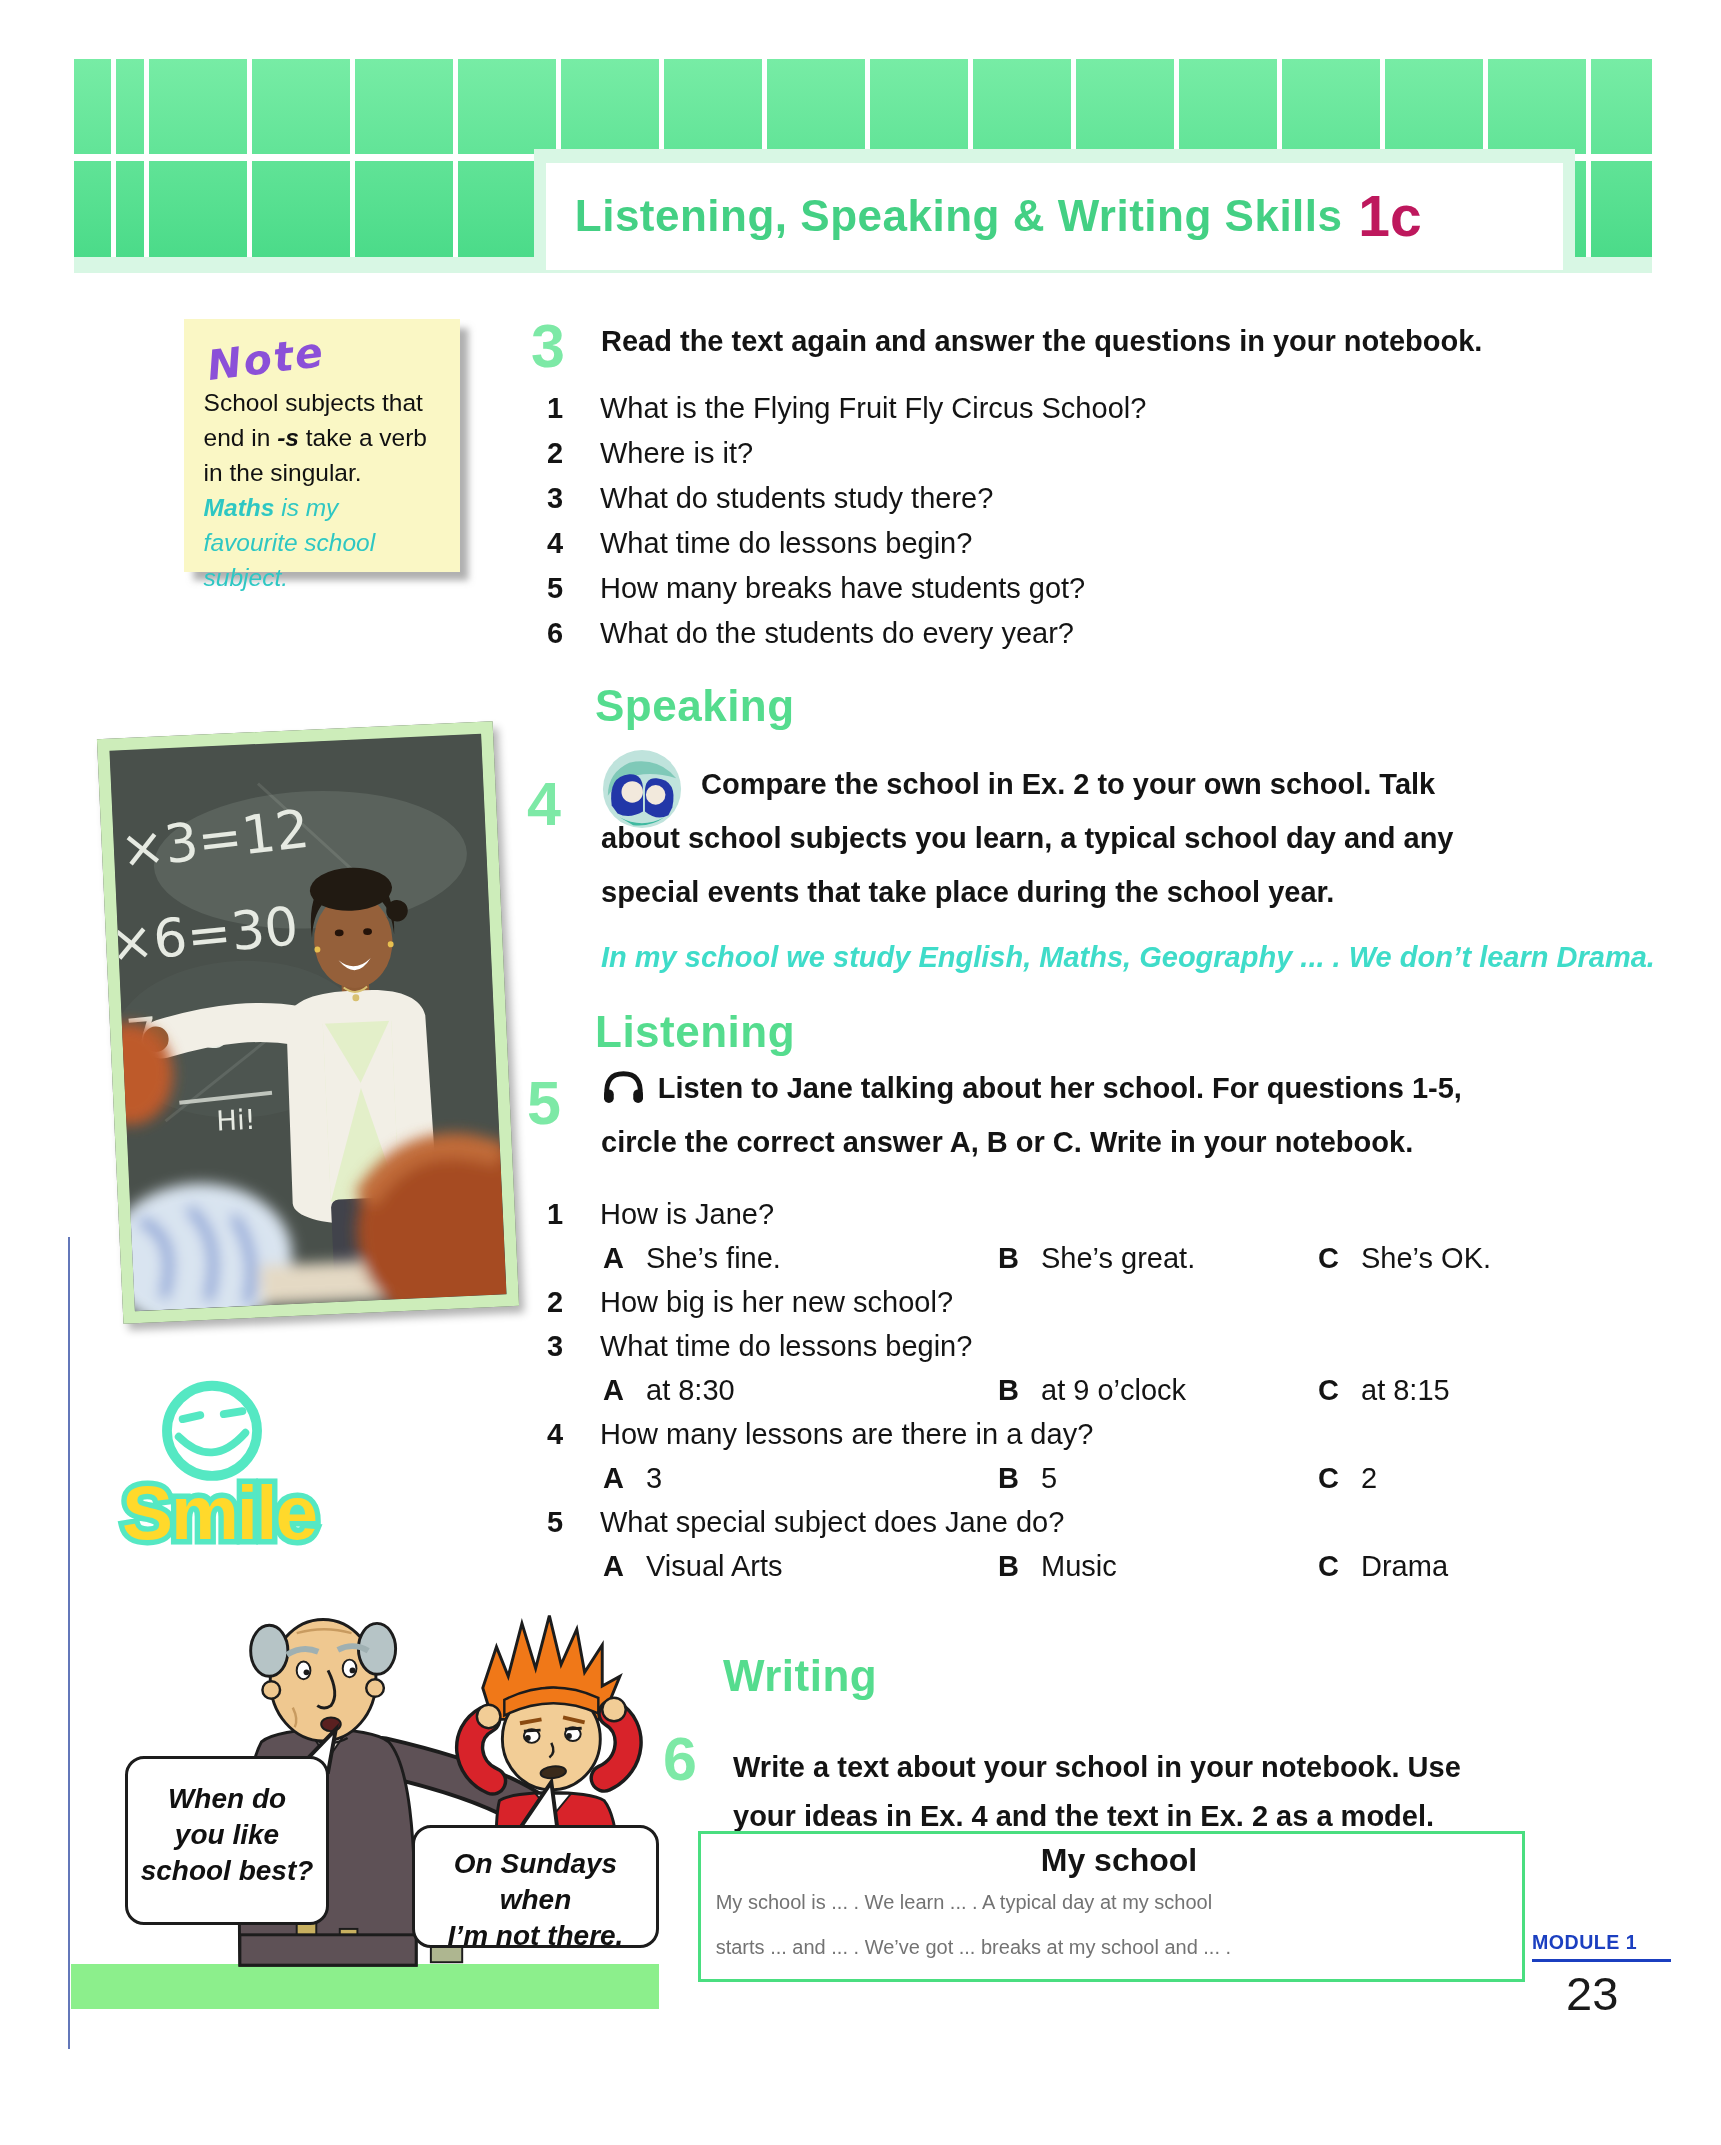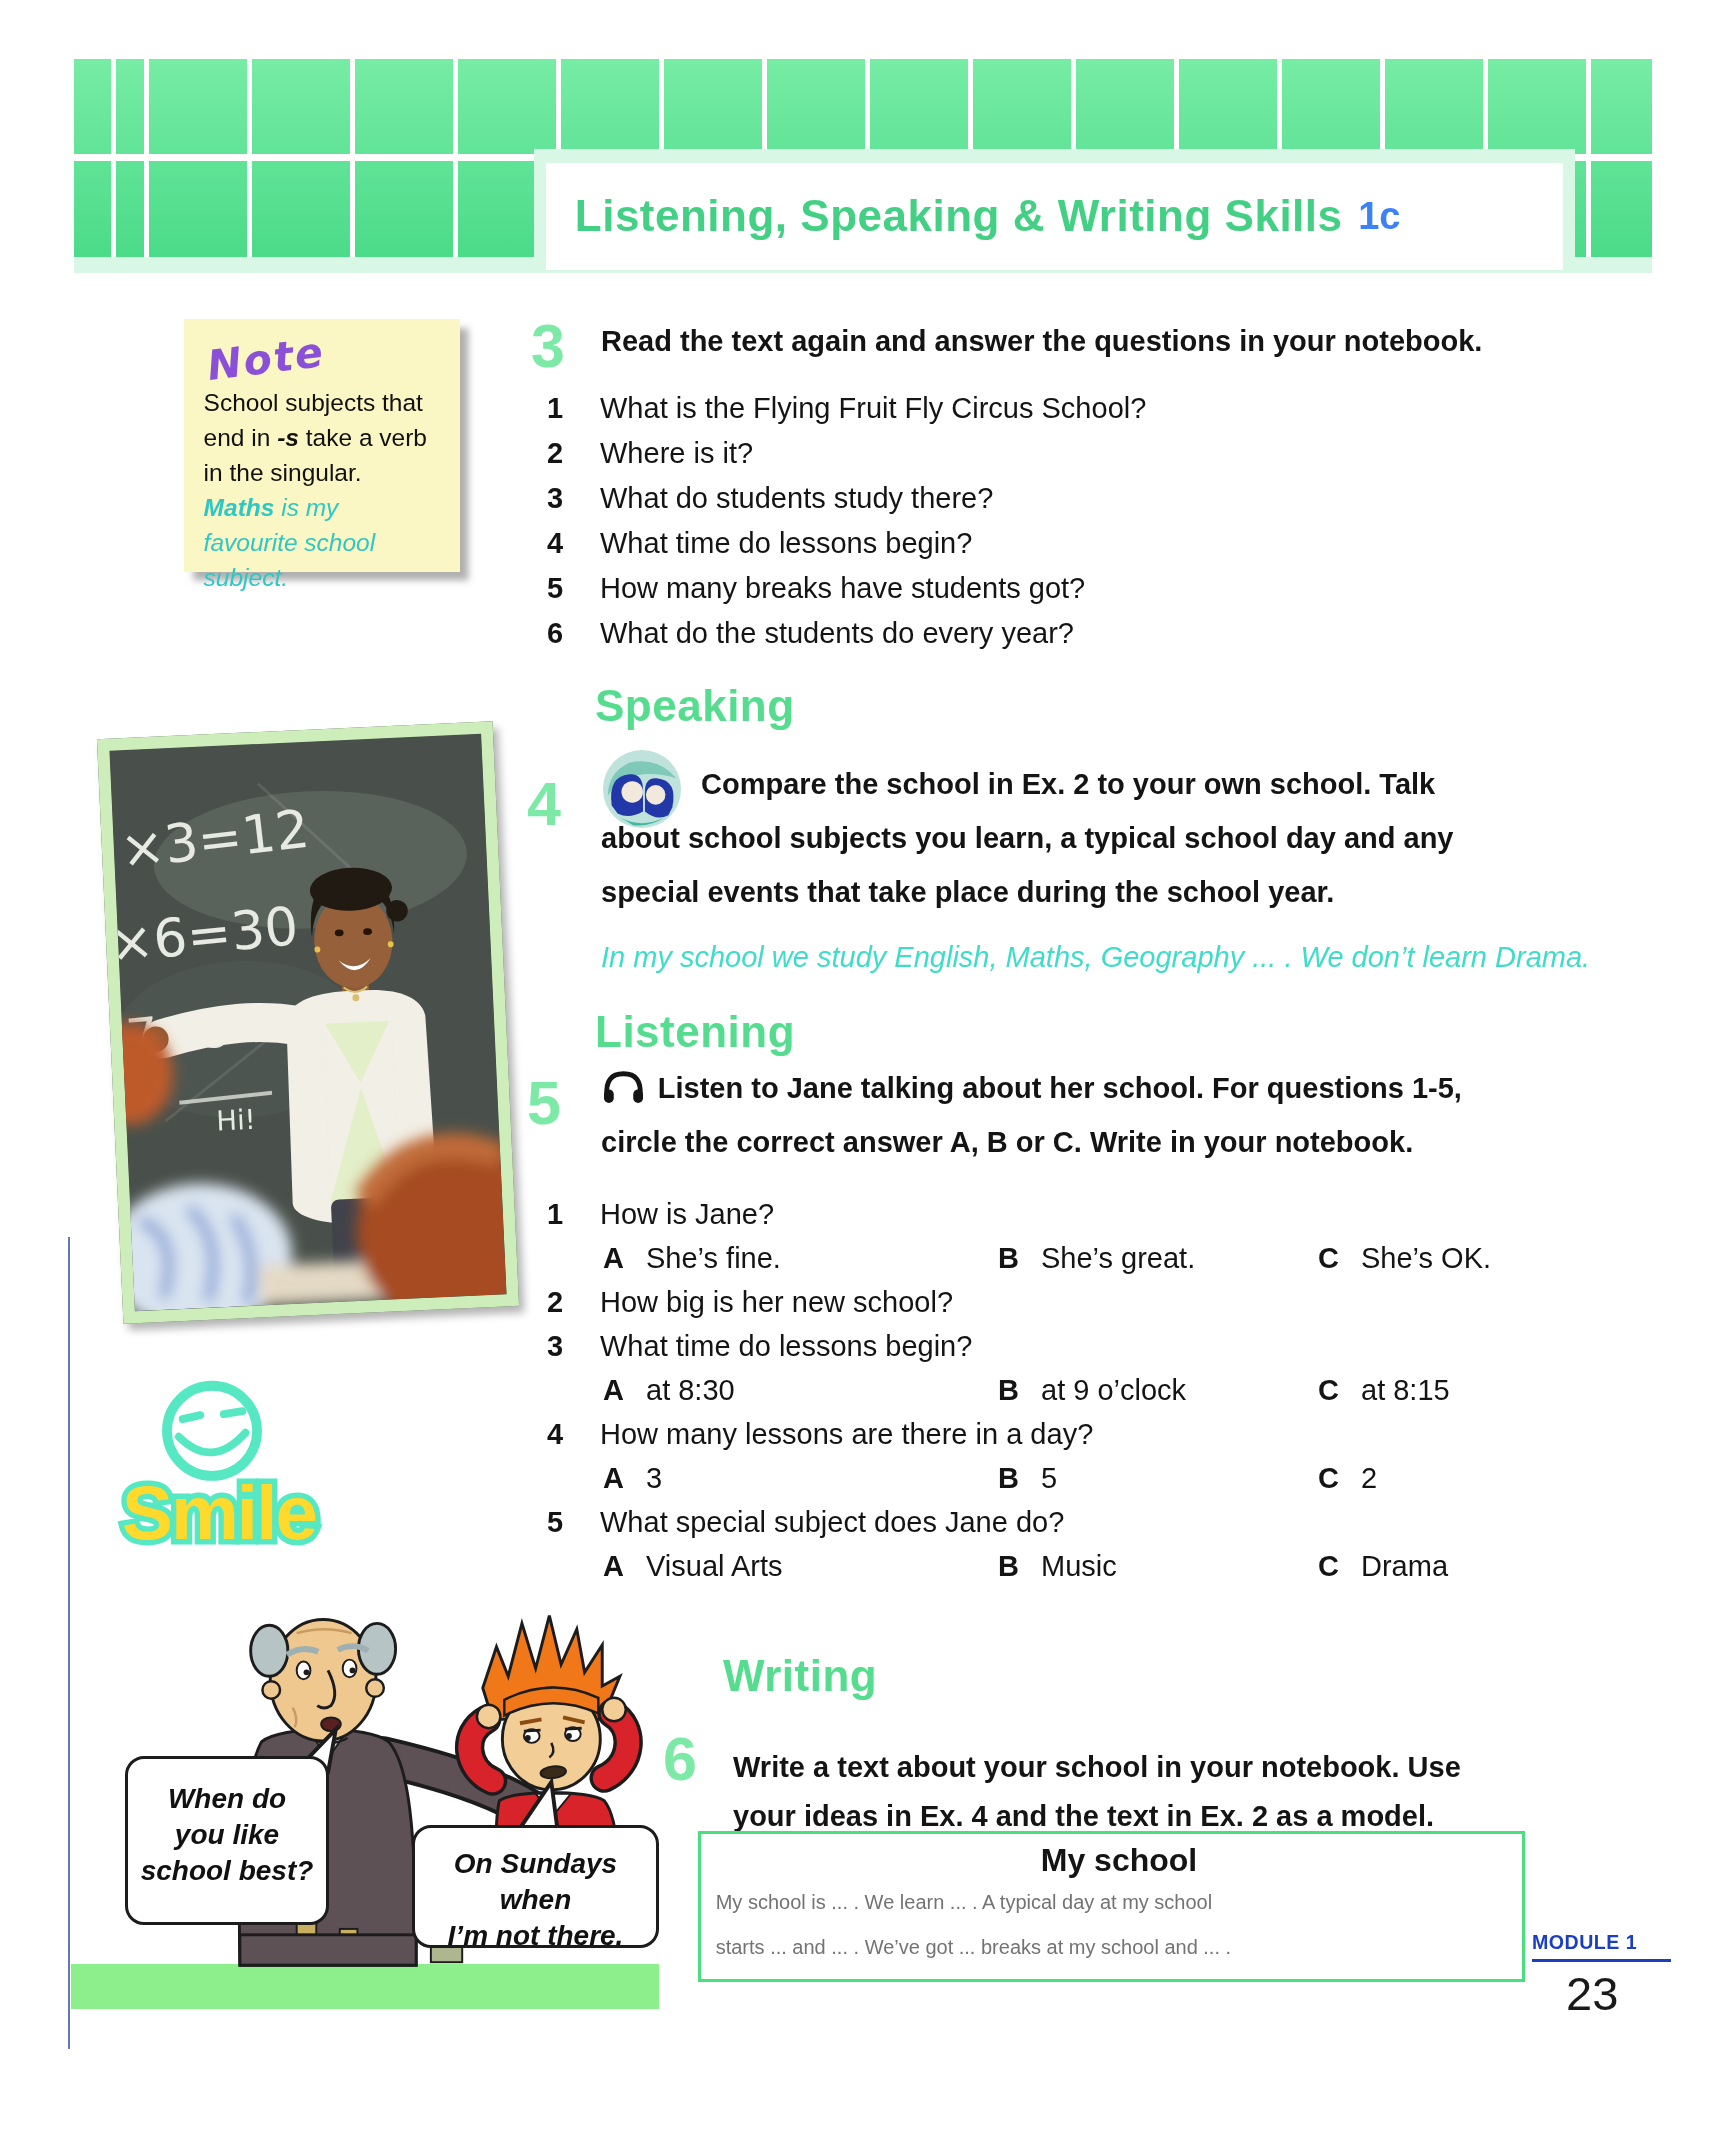--- a/index.html
+++ b/index.html
@@ -13,21 +13,21 @@
       repeating-linear-gradient(90deg,#ffffff 0 4.9px,rgba(255,255,255,0) 4.9px 103px),
       linear-gradient(180deg,rgba(255,255,255,0) 0 95px,#ffffff 95px 102px,rgba(255,255,255,0) 102px),
       linear-gradient(180deg,#77ECA5 0%,#4BDB89 100%);
     background-position:70px 0,0 0,0 0;
   }
   .mint-strip{position:absolute;left:74px;top:257px;width:1578px;height:15.7px;background:#D8F7E4;}
   .title-wrap{position:absolute;left:534px;top:149px;width:1041px;height:123px;background:#D8F7E4;}
   .title-box{position:absolute;left:11.8px;top:13.7px;right:11.8px;bottom:2px;background:#ffffff;
     display:flex;align-items:center;padding-left:29px;}
   .title-text{font-size:44px;font-weight:700;color:#44D084;white-space:nowrap;letter-spacing:0.5px;}
-  .title-badge{font-size:38px;font-weight:800;color:#3b82f6;margin-left:15.7px;line-height:1;}
+  .title-badge{font-size:57px;font-weight:800;color:#be185d;margin-left:15.7px;line-height:1;}
 
   
   .note{position:absolute;left:184px;top:319px;width:276px;height:253px;background:#FAF7C5;
     box-shadow:8.8px 8.8px 6.9px rgba(110,110,110,.55);padding:9.8px 0 0 19.6px;box-sizing:border-box;}
   .note-title{display:inline-block;font-size:41px;font-weight:700;font-style:italic;color:#8B50D8;
     transform:rotate(-7deg);letter-spacing:2px;font-family:"DejaVu Sans",sans-serif;margin:5.9px 0 2px 3.9px;}
   .note-body{width:235px;font-size:24.5px;line-height:35px;color:#111;}
   .note-teal{color:#2EC7C3;font-style:italic;}
   .note-teal b{font-weight:700;}
   .note-body b{font-style:italic;}
@@ -36,21 +36,21 @@
   .num-badge{position:absolute;font-size:61px;font-weight:700;color:#7DE9A6;line-height:1;}
   .section-heading{position:absolute;font-size:44px;font-weight:800;color:#55DC8E;line-height:1;letter-spacing:0.5px;}
   .bold-par{position:absolute;font-weight:700;font-size:29px;color:#141414;}
   .bold-par .line{line-height:54px;white-space:nowrap;}
   .instruction{position:absolute;font-weight:700;font-size:29px;white-space:nowrap;}
 
   .q-list{position:absolute;left:547px;top:386px;}
   .q-row{height:45px;line-height:45px;font-size:29px;display:flex;white-space:nowrap;}
   .q-num{width:53px;font-weight:700;flex:0 0 53px;}
 
-  .example{position:absolute;left:601px;top:941px;font-size:29px;font-style:italic;color:#3FDCC9;white-space:nowrap;font-weight:400;}
+  .example{position:absolute;left:601px;top:941px;font-size:29px;font-style:italic;color:#3FDCC9;white-space:nowrap;font-weight:700;}
 
   
   .mc{position:absolute;left:547px;top:1192px;width:1137px;}
   .mc .q-row{height:44px;line-height:44px;}
   .opt-row{position:relative;height:44px;line-height:44px;font-size:29px;white-space:nowrap;}
   .opt{position:absolute;top:0;}
   .opt b{display:inline-block;min-width:43px;font-weight:700;}
   .opt-a{left:56px;} .opt-b{left:451px;} .opt-c{left:771px;}
 
   

